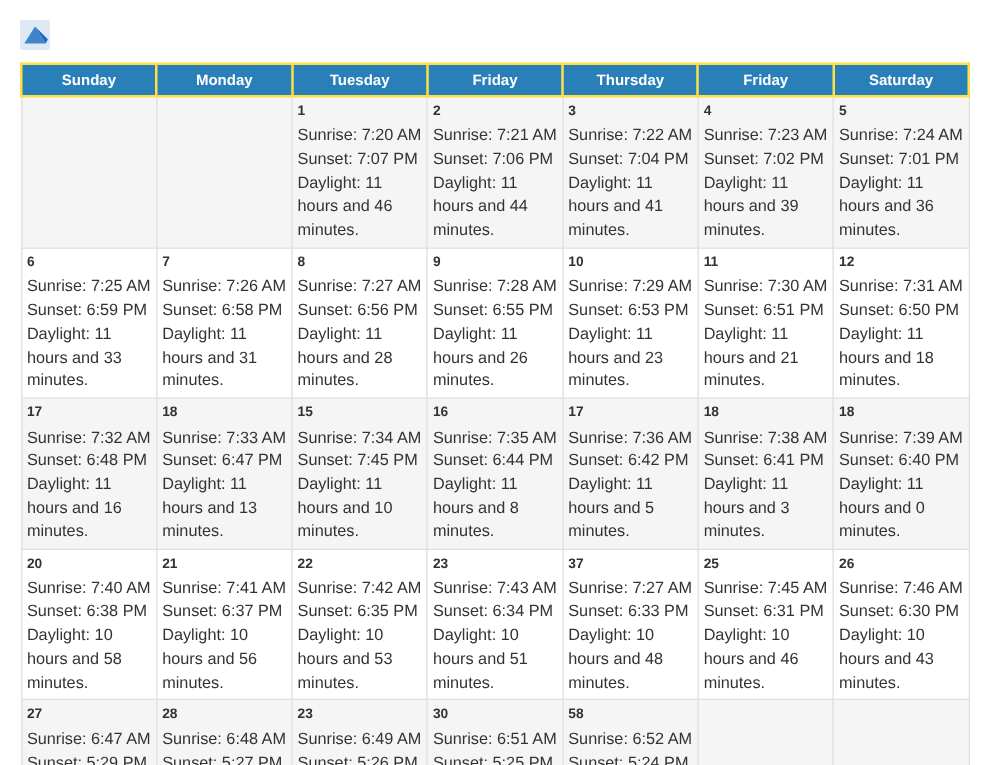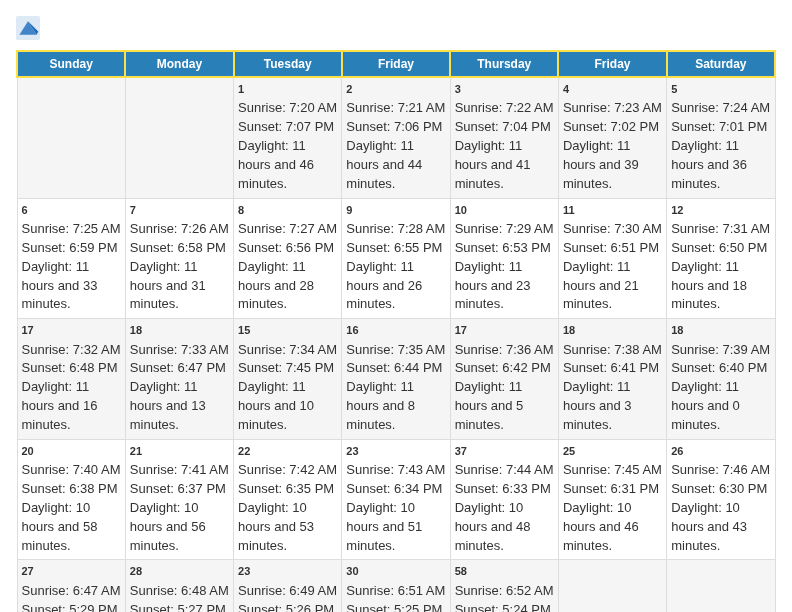--- a/index.html
+++ b/index.html
@@ -268,21 +268,21 @@
 Daylight: 10 hours and 53 minutes.</div>
         </td>
         <td>
           <span class="day-num">23</span>
           <div class="cell-content">Sunrise: 7:43 AM
 Sunset: 6:34 PM
 Daylight: 10 hours and 51 minutes.</div>
         </td>
         <td>
           <span class="day-num">37</span>
-          <div class="cell-content">Sunrise: 7:44 AM
+          <div class="cell-content">Sunrise: 7:27 AM
 Sunset: 6:33 PM
 Daylight: 10 hours and 48 minutes.</div>
         </td>
         <td>
           <span class="day-num">25</span>
           <div class="cell-content">Sunrise: 7:45 AM
 Sunset: 6:31 PM
 Daylight: 10 hours and 46 minutes.</div>
         </td>
         <td>

